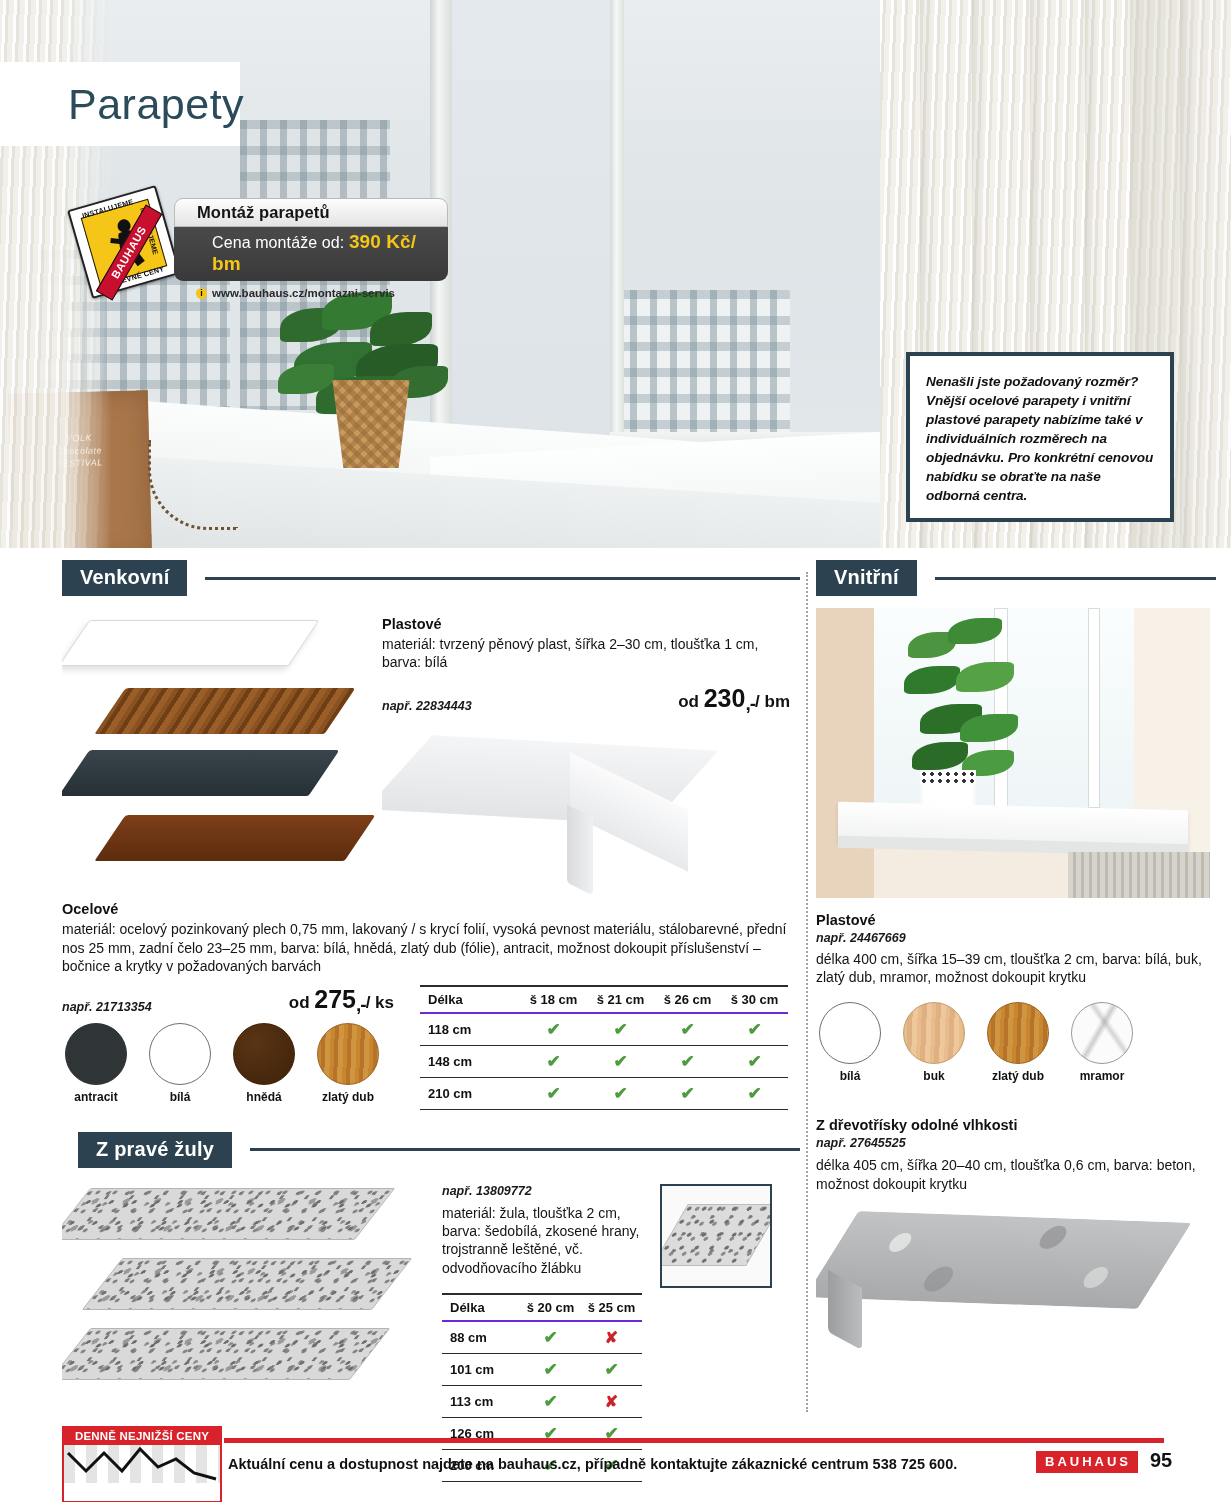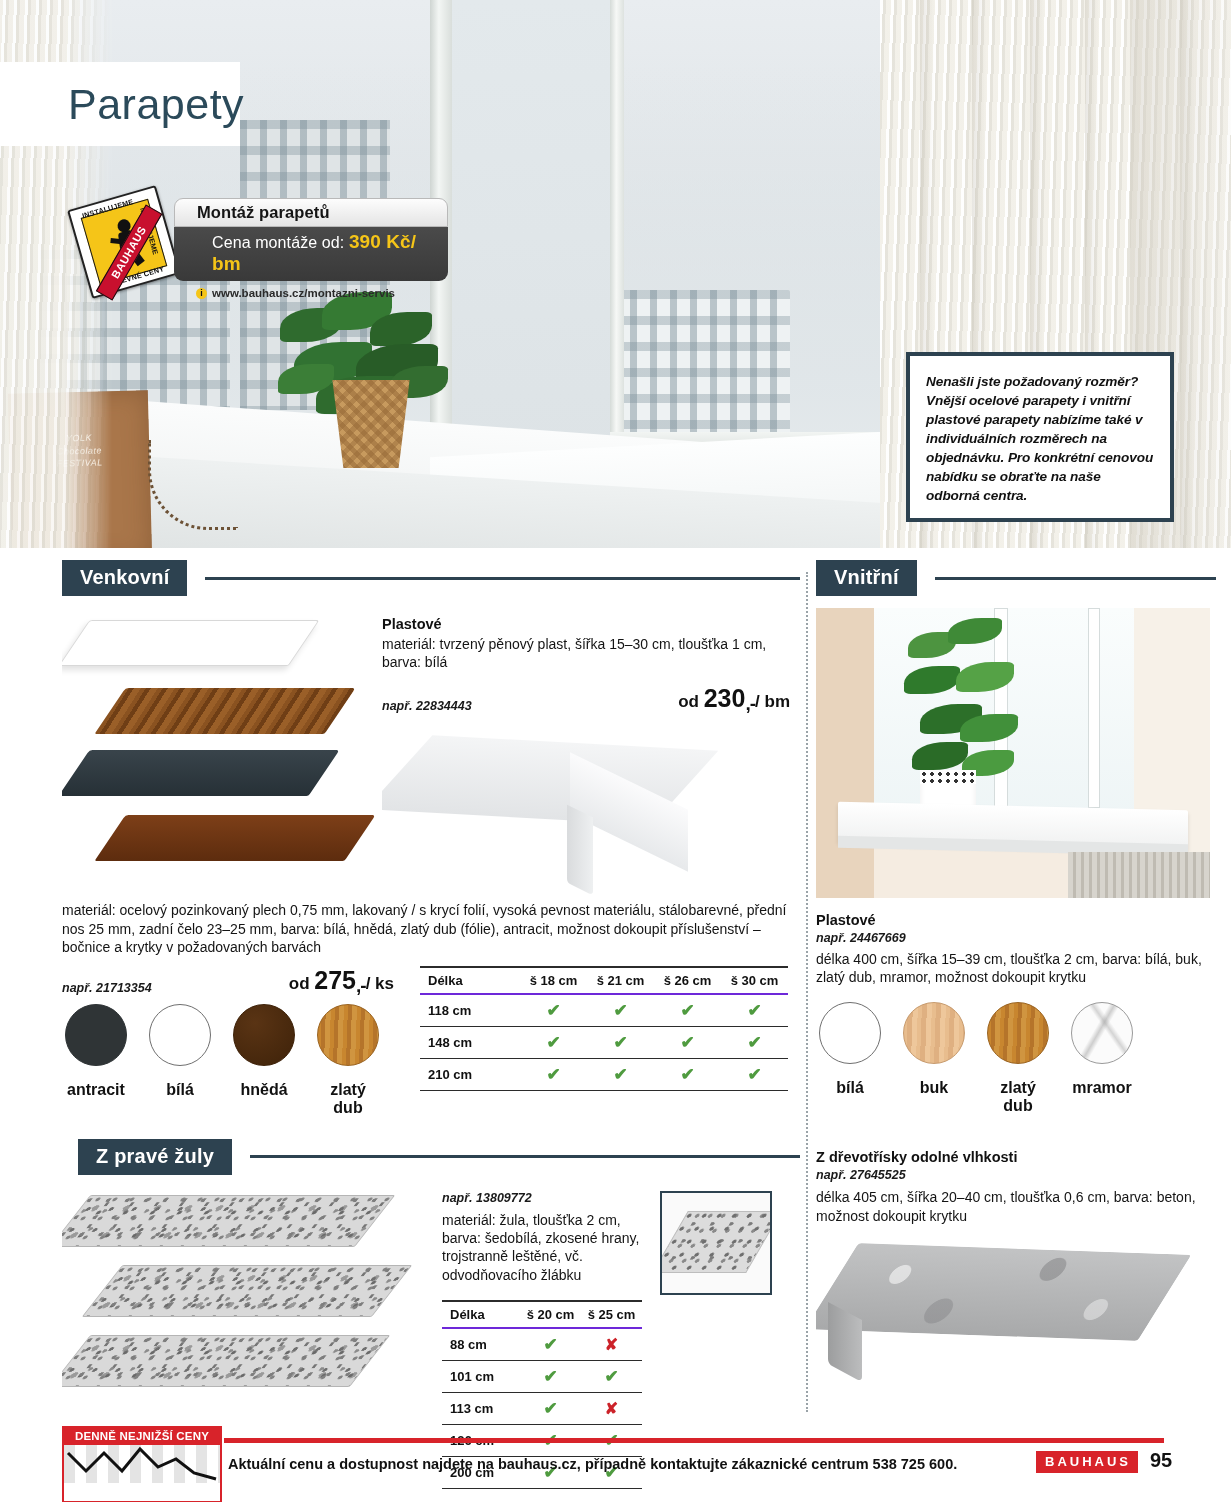--- a/index.html
+++ b/index.html
@@ -231,21 +231,21 @@
   table.sizes th:first-child, table.sizes td:first-child { text-align:left; padding-left:8px; }
   table.sizes thead th { border-top:2px solid #2b2b2b; border-bottom:2px solid #6d28d9; }
   table.sizes tbody td { border-bottom:1.5px solid #2b2b2b; }
   .chk { color:#4f9b3f; font-size:17px; font-weight:bold; }
   .xmk { color:#cc2229; font-size:16px; font-weight:bold; }
 
   
   .swatches { display:flex; gap:16px; }
   .sw { text-align:center; width:68px; }
   .sw .dot { width:62px; height:62px; border-radius:50%; border:1px solid #6f6f6f; margin:0 auto; }
-  .sw .cap { font-size:16px; font-weight:bold; margin-top:15px; color:#111; }
+  .sw .cap { font-size:12px; font-weight:bold; margin-top:5px; color:#111; }
   .dot.antracit { background:#2f3436; border-color:#2f3436; }
   .dot.bila     { background:#ffffff; }
   .dot.hneda    { background:radial-gradient(circle at 35% 30%, #5a3414, #3e2209); border-color:#3e2209; }
   .dot.zlatydub { background:repeating-linear-gradient(92deg,#c8862f 0 4px,#b5742a 4px 8px,#d09540 8px 13px); border-color:#9a6320; }
   .dot.buk      { background:repeating-linear-gradient(92deg,#e8bd8e 0 4px,#dfb081 4px 9px,#eec79b 9px 14px); border-color:#c79b6e; }
   .dot.mramor   { background:#fbfbfb;
      background-image:
        linear-gradient(120deg, rgba(170,170,170,.0) 40%, rgba(150,150,150,.45) 46%, rgba(170,170,170,.0) 52%),
        linear-gradient(55deg, rgba(160,160,160,.0) 55%, rgba(140,140,140,.35) 60%, rgba(160,160,160,.0) 66%);
      border-color:#9a9a9a; }
@@ -488,34 +488,35 @@
 
       <div class="steel ph">
         <div class="slab brown"></div>
         <div class="slab antr"></div>
         <div class="slab oak"></div>
         <div class="slab white"></div>
       </div>
 
       <div style="width:408px; padding-top:6px;">
         <h3 class="pname">Plastové</h3>
-        <p class="pdesc">materiál: tvrzený pěnový plast, šířka 15–30 cm, tloušťka 1 cm, barva: bílá</p>
+        <p class="pdesc">materiál: tvrzený pěnový plast, šířka 2–30 cm, tloušťka 1 cm, barva: bílá</p>
         <div style="display:flex; align-items:flex-end; justify-content:space-between; margin-top:13px;">
           <span class="artno">např. 22834443</span>
           <span class="price"><span>od</span> <b>230</b><span class="dash">,-</span><span>/ bm</span></span>
         </div>
         <div class="plastic-img ph" style="margin-top:10px;">
           <div class="plastic-top"></div>
           <div class="plastic-edge"></div>
           <div class="plastic-nose"></div>
         </div>
       </div>
     </div>
 
     <div style="margin-top:-12px;">
+      <h3 class="pname">Ocelové</h3>
       <p class="pdesc">materiál: ocelový pozinkovaný plech 0,75 mm, lakovaný / s krycí folií, vysoká pevnost materiálu, stálobarevné, přední nos 25 mm, zadní čelo 23–25 mm, barva: bílá, hnědá, zlatý dub (fólie), antracit, možnost dokoupit příslušenství – bočnice a krytky v požadovaných barvách</p>
     </div>
 
     <div style="display:flex; margin-top:10px;">
       <div style="width:350px;">
         <div style="display:flex; align-items:flex-end; justify-content:space-between; padding-right:18px;">
           <span class="artno">např. 21713354</span>
           <span class="price"><span>od</span> <b>275</b><span class="dash">,-</span><span>/ ks</span></span>
         </div>
         <div class="swatches" style="margin-top:9px;">

